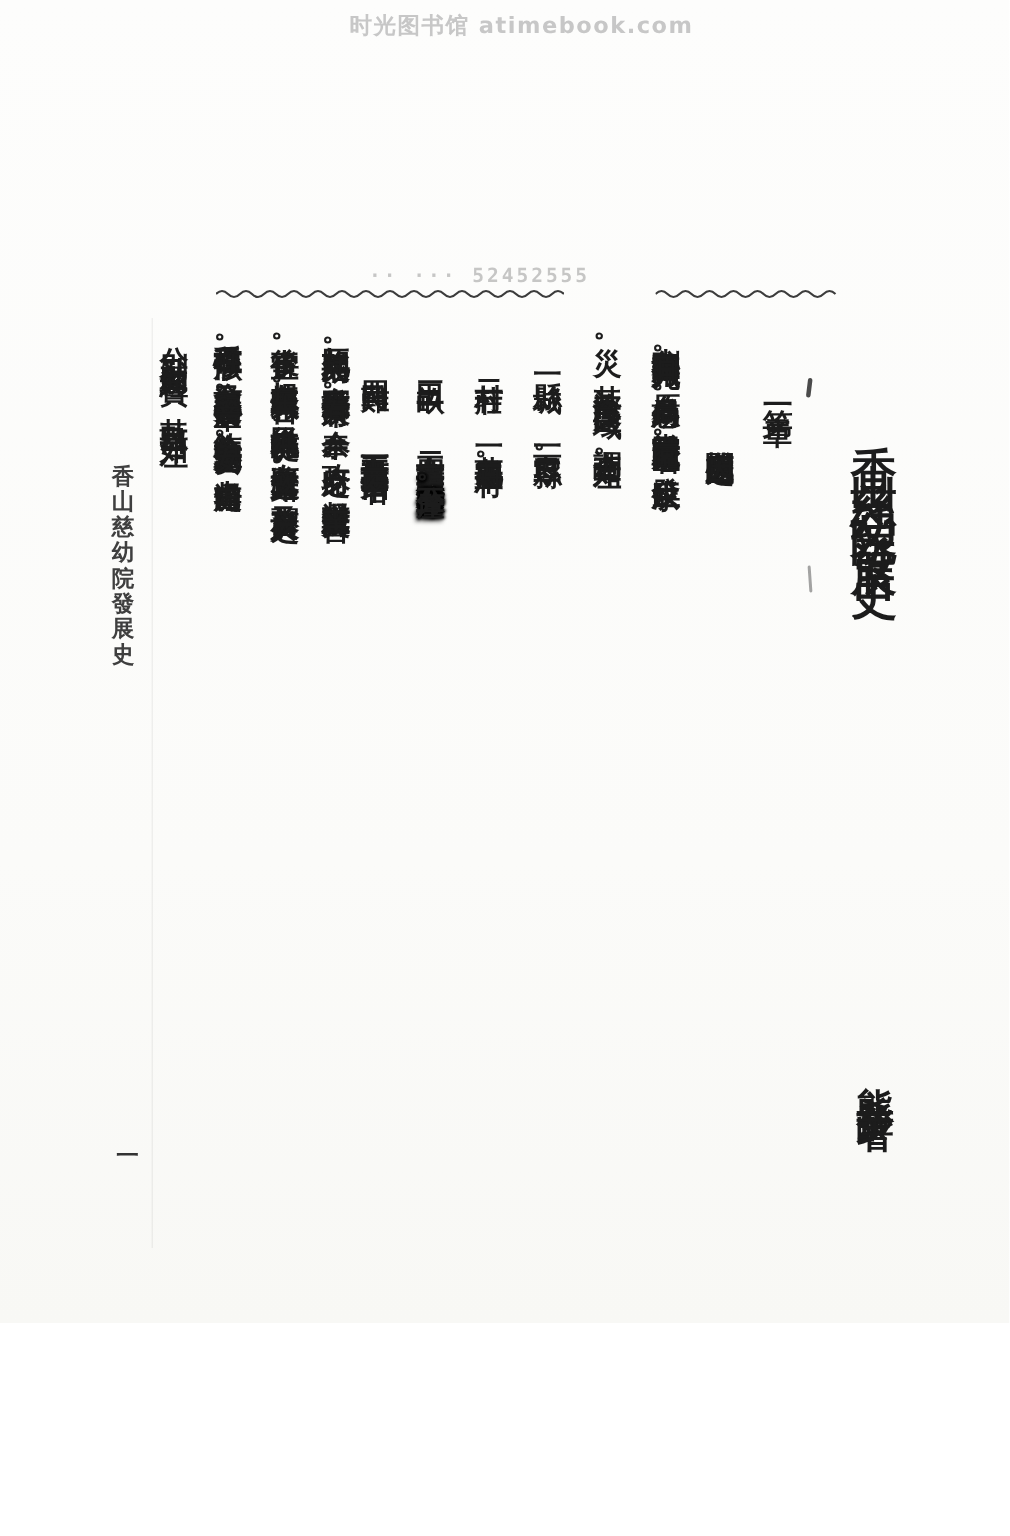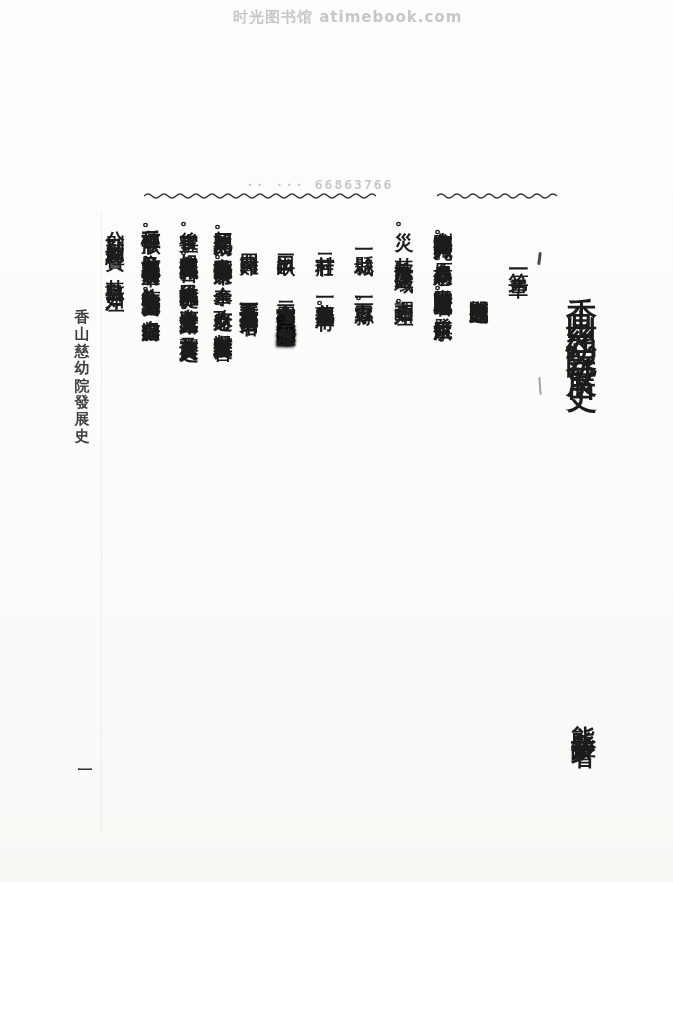--- a/index.html
+++ b/index.html
@@ -58,21 +58,21 @@
   .ink-speck-1{position:absolute;left:538px;top:252px;width:3px;height:13px;background:#2c2c2c;border-radius:2px;transform:rotate(7deg);opacity:.85;}
   .ink-speck-2{position:absolute;left:539px;top:377px;width:2px;height:18px;background:#4a4a4a;border-radius:2px;transform:rotate(-4deg);opacity:.5;}
 </style>
 </head>
 <body>
 
 <div class="screenshot">
 
   <div class="watermark">时光图书馆 atimebook.com</div>
 
-  <div class="show-through">·· ··· 66863766</div>
+  <div class="show-through">·· ··· 52452555</div>
 
   <svg class="wavy wavy-1" viewBox="0 0 232 8" preserveAspectRatio="none">
     <path d="M0 5 Q4 1 8 5 T16 5 T24 5 T32 5 T40 5 T48 5 T56 5 T64 5 T72 5 T80 5 T88 5 T96 5 T104 5 T112 5 T120 5 T128 5 T136 5 T144 5 T152 5 T160 5 T168 5 T176 5 T184 5 T192 5 T200 5 T208 5 T216 5 T224 5 T232 5" fill="none" stroke="#3c3c3c" stroke-width="1.4"></path>
   </svg>
   <svg class="wavy wavy-2" viewBox="0 0 122 8" preserveAspectRatio="none">
     <path d="M0 5 Q4 1 8 5 T16 5 T24 5 T32 5 T40 5 T48 5 T56 5 T64 5 T72 5 T80 5 T88 5 T96 5 T104 5 T112 5 T120 5" fill="none" stroke="#3c3c3c" stroke-width="1.4"></path>
   </svg>
 
   <div class="ink-speck-1"></div>
   <div class="ink-speck-2"></div>

